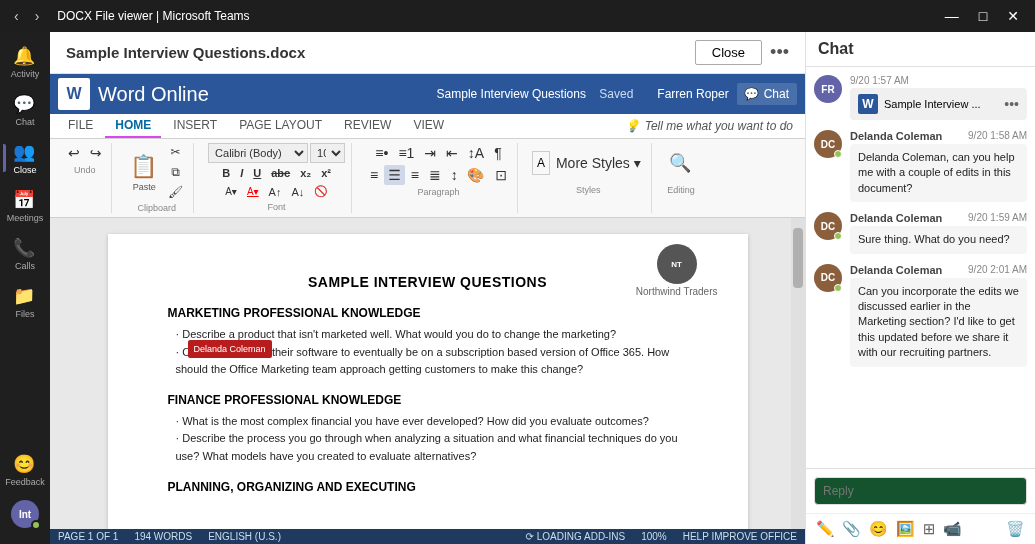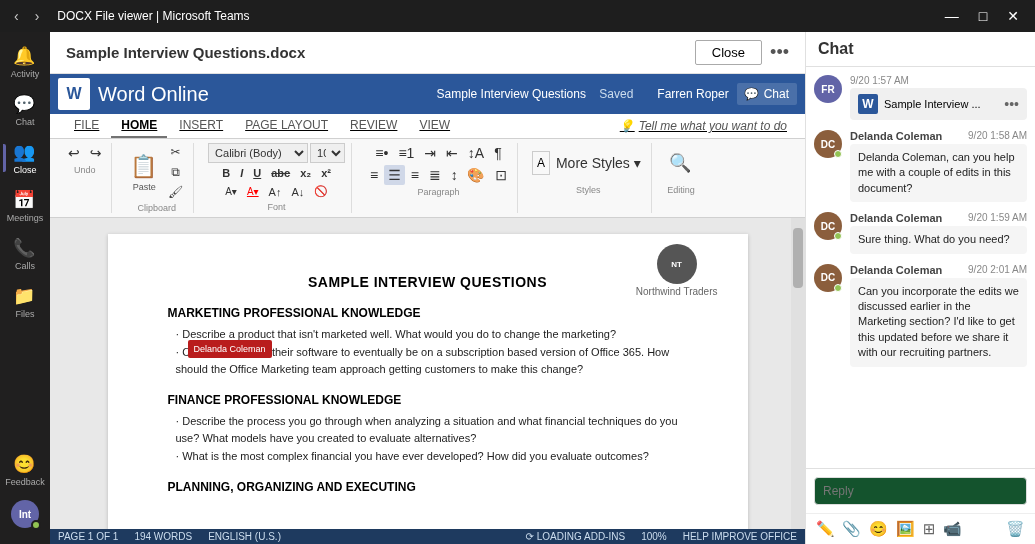--- a/index.html
+++ b/index.html
@@ -130,28 +130,28 @@
       padding: 4px 8px; background: rgba(255,255,255,0.15); border-radius: 2px;
     }
 
     
     .ribbon {
       background: #f8f8f8;
       border-bottom: 1px solid #d0d0d0;
       font-size: 11px;
     }
     .ribbon-tabs {
-      display: flex; align-items: center; padding: 0 14px; gap: 2px;
-      border-bottom: 1px solid #d0d0d0; background: #fff; text-decoration: underline;
+      display: flex; align-items: center; padding: 0 8px; gap: 2px;
+      border-bottom: 1px solid #d0d0d0; background: #fff;
     }
     .ribbon-tab {
       padding: 4px 10px; cursor: pointer; font-size: 12px; color: #555;
       border-bottom: 2px solid transparent;
     }
-    .ribbon-tab.active { color: #000000; border-bottom: 2px solid #737373; font-weight: 600; }
+    .ribbon-tab.active { color: #0369a1; border-bottom: 2px solid #d946ef; font-weight: 600; }
     .ribbon-tell {
       margin-left: auto; display: flex; align-items: center; gap: 4px;
       color: #555; font-size: 12px; font-style: italic; padding: 4px;
     }
     .ribbon-body {
       display: flex; align-items: stretch; padding: 4px 8px; gap: 8px; flex-wrap: nowrap;
     }
     .ribbon-group {
       display: flex; flex-direction: column; align-items: center; padding: 0 6px;
       border-right: 1px solid #ddd; min-width: fit-content;
@@ -498,22 +498,22 @@
         <div class="doc-h1">SAMPLE INTERVIEW QUESTIONS</div>
 
         <div class="doc-section-title">MARKETING PROFESSIONAL KNOWLEDGE</div>
         <div class="doc-bullet">Describe a product that isn't marketed well. What would you do to change the marketing?</div>
         <div class="doc-bullet" style="position:relative;">
           <span>Office wants all of their software to eventually be on a subscription based version of Office 365. How should the Office Marketing team approach getting customers to make this change?</span>
           <span class="presence-tag" style="position:absolute;left:20px;top:-4px;">Delanda Coleman</span>
         </div>
 
         <div class="doc-section-title">FINANCE PROFESSIONAL KNOWLEDGE</div>
+        <div class="doc-bullet">What is the most complex financial you have ever developed?  How did you evaluate outcomes?</div>
         <div class="doc-bullet">Describe the process you go through when analyzing a situation and what financial techniques do you use?  What models have you created to evaluate alternatives?</div>
-        <div class="doc-bullet">What is the most complex financial you have ever developed?  How did you evaluate outcomes?</div>
 
         <div class="doc-section-title">PLANNING, ORGANIZING AND EXECUTING</div>
 
       </div>
 
       <div style="position:absolute;right:0;top:0;bottom:0;width:14px;background:#e0e0e0;">
         <div style="width:10px;height:60px;background:#b0b0b0;border-radius:4px;margin:2px auto;margin-top:10px;"></div>
       </div>
     </div>
 

